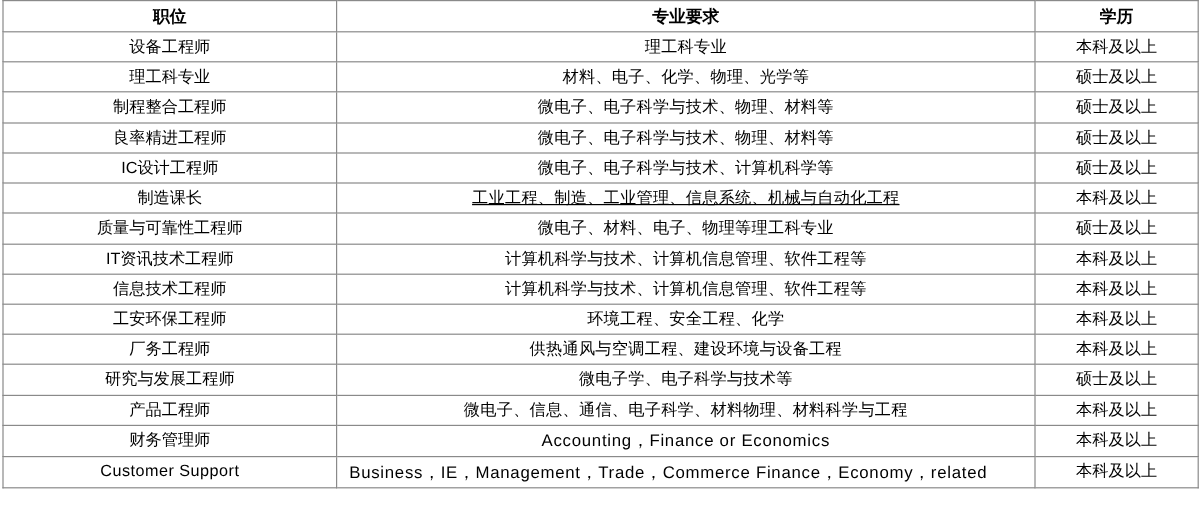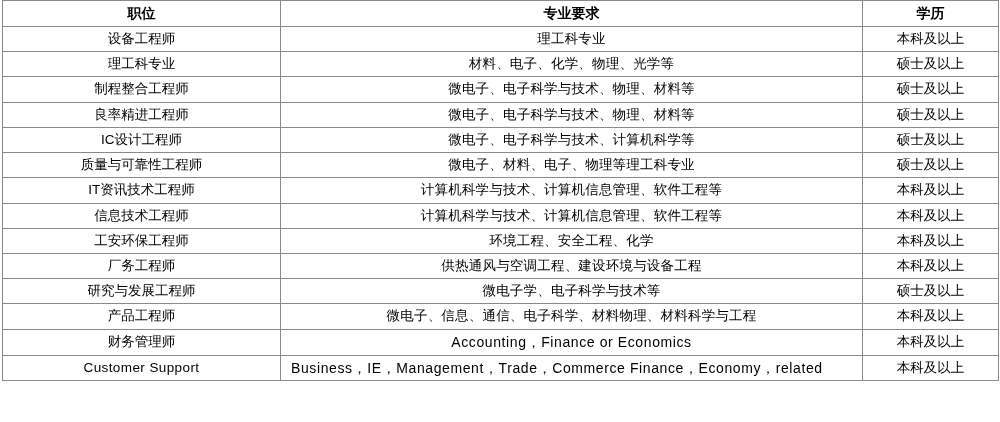--- a/index.html
+++ b/index.html
@@ -104,20 +104,25 @@
           <td>良率精进工程师</td>
           <td class="major">微电子、电子科学与技术、物理、材料等</td>
           <td>硕士及以上</td>
         </tr>
         <tr>
           <td>IC设计工程师</td>
           <td class="major">微电子、电子科学与技术、计算机科学等</td>
           <td>硕士及以上</td>
         </tr>
         <tr>
+          <td>制造课长</td>
+          <td class="major underline">工业工程、制造、工业管理、信息系统、机械与自动化工程</td>
+          <td>本科及以上</td>
+        </tr>
+        <tr>
           <td>质量与可靠性工程师</td>
           <td class="major">微电子、材料、电子、物理等理工科专业</td>
           <td>硕士及以上</td>
         </tr>
         <tr>
           <td>IT资讯技术工程师</td>
           <td class="major">计算机科学与技术、计算机信息管理、软件工程等</td>
           <td>本科及以上</td>
         </tr>
         <tr>

